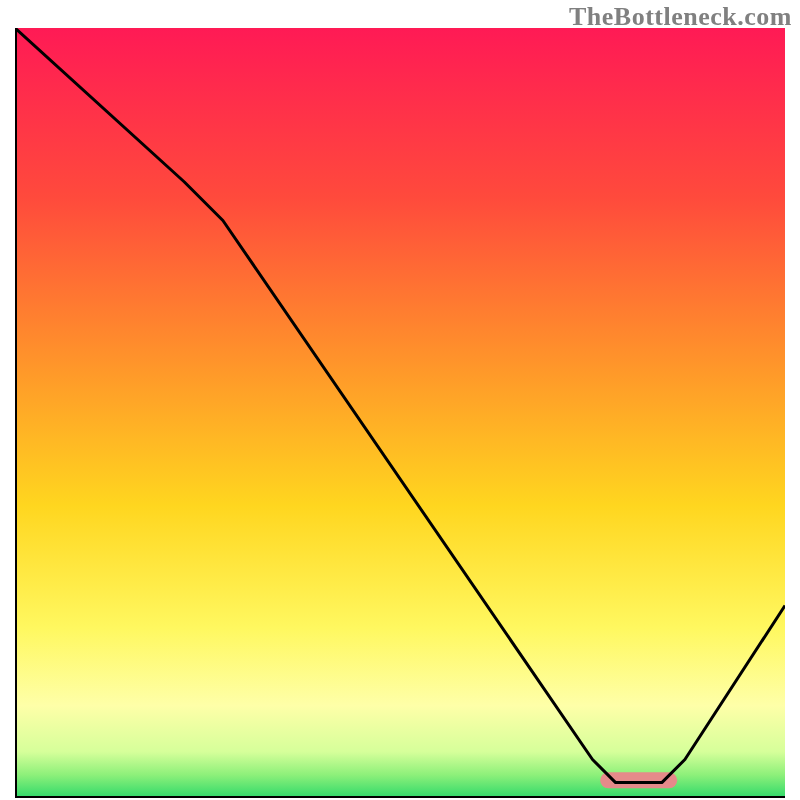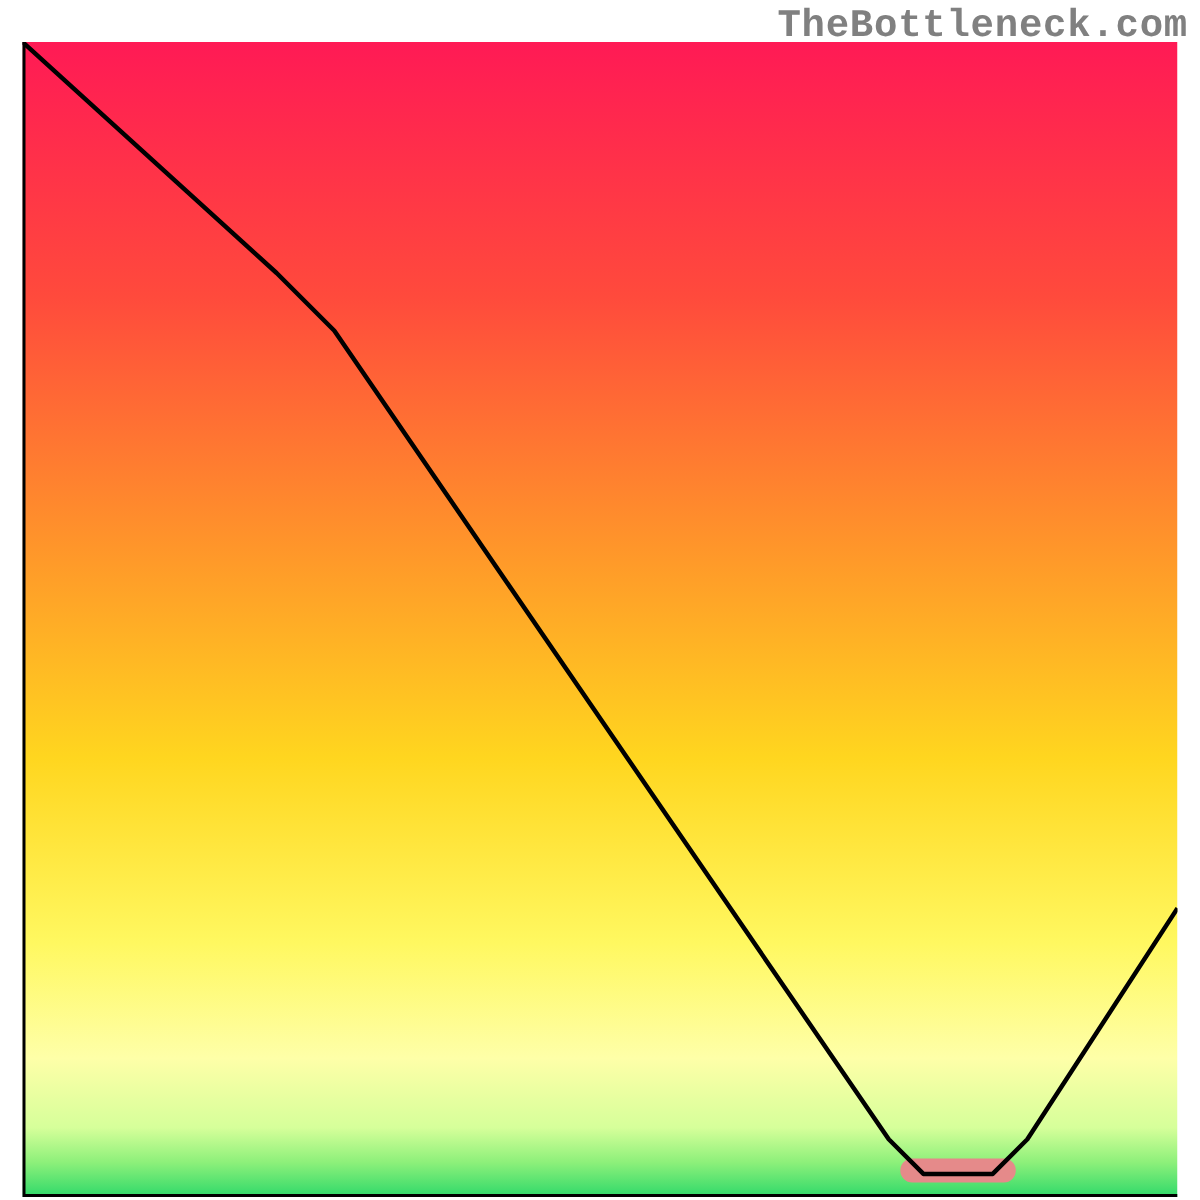--- a/index.html
+++ b/index.html
@@ -6,21 +6,21 @@
   html, body { width: 800px; height: 800px; overflow: hidden; background: #fff; }
   .wrap {
     position: relative;
     width: 800px;
     height: 800px;
   }
   .watermark {
     position: absolute;
     top: 2px;
     right: 8px;
-    font-family: Liberation Mono, monospace;
+    font-family: Liberation Serif, serif;
     font-size: 26px;
     font-weight: 600;
     color: #808080;
     letter-spacing: 0.5px;
   }
   .plot {
     position: absolute;
     left: 15px;
     top: 28px;
     width: 770px;

